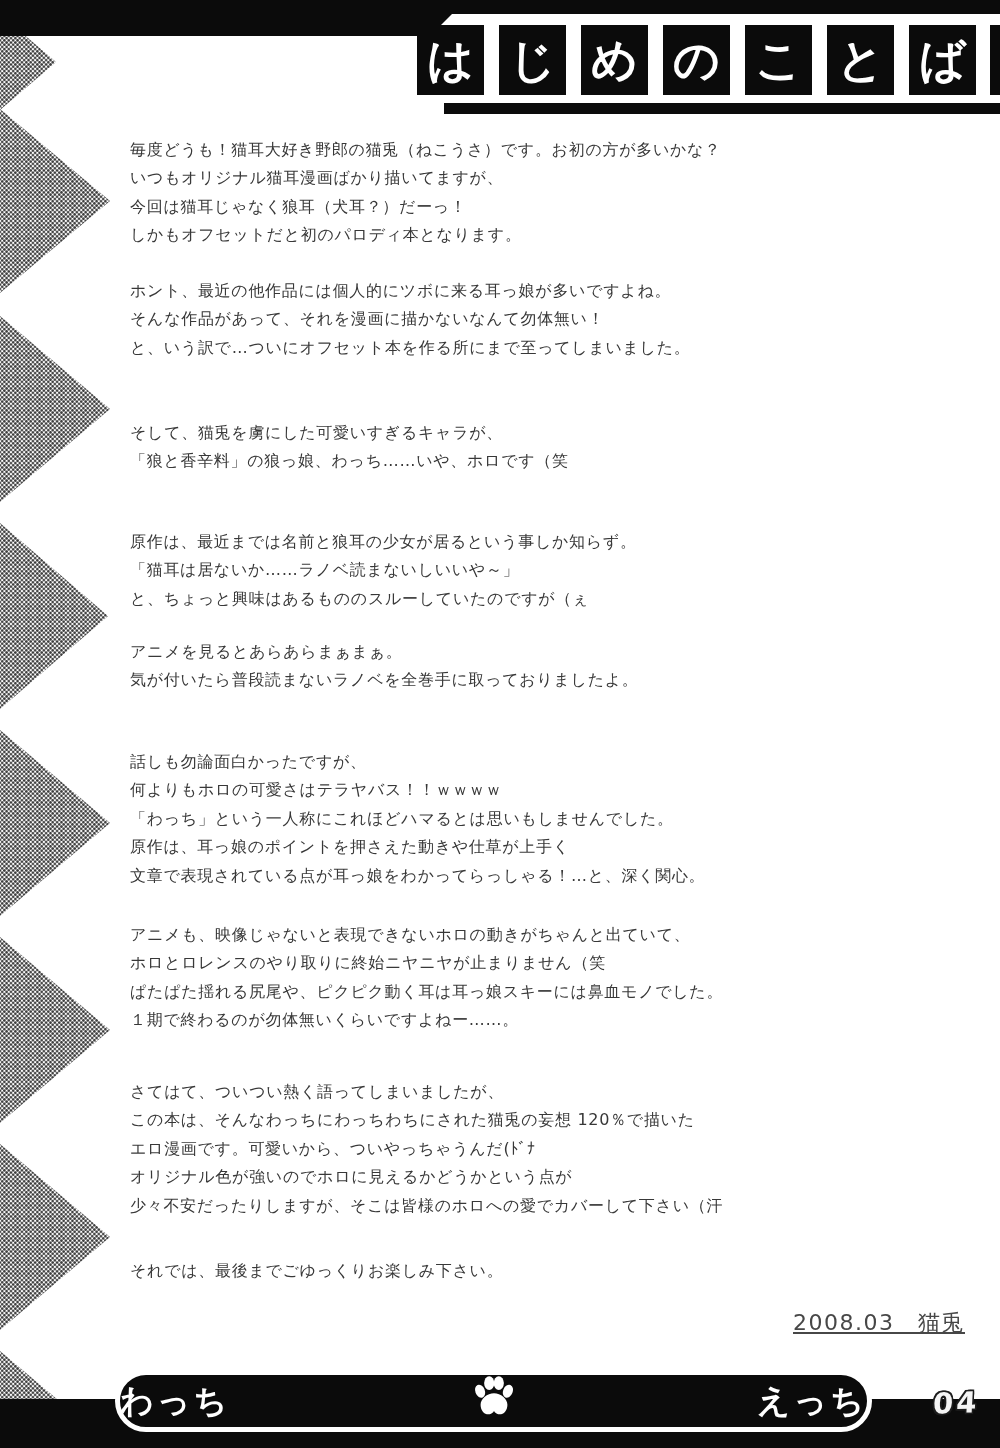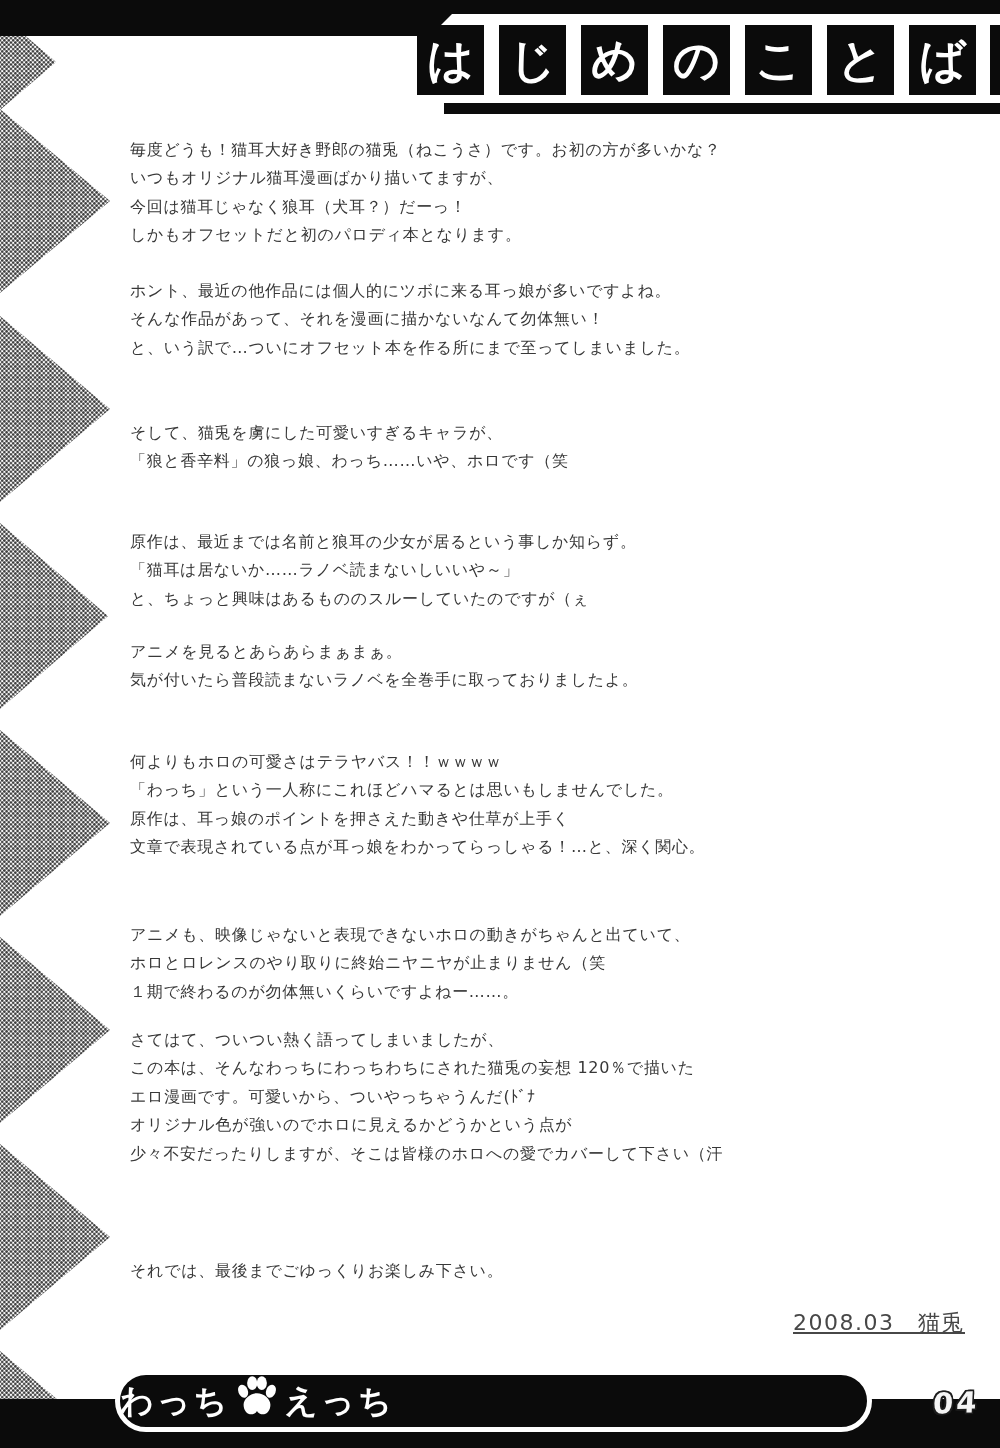--- a/index.html
+++ b/index.html
@@ -41,32 +41,32 @@
   .d5{top:937px;width:110px;height:186px;}
   .d6{top:1144px;width:110px;height:186px;}
   .d7{top:1351px;width:110px;height:186px;}
 
   
   .para{
     position:absolute;left:130px;z-index:2;color:#383838;
     font-size:16px;line-height:28.4px;letter-spacing:0.7px;white-space:nowrap;
   }
   .p0{top:136px}.p1{top:277px}.p2{top:419px}.p3{top:528px}.p4{top:638px}
-  .p5{top:748px}.p6{top:921px}.p7{top:1026px}.p8{top:1257px}
+  .p5{top:748px}.p6{top:921px}.p7{top:1078px}.p8{top:1257px}
   .signature{
     position:absolute;top:1308px;right:35px;z-index:2;color:#474747;
     font-size:22px;letter-spacing:1.5px;white-space:nowrap;text-decoration:underline;
   }
 
   
   .footer-band{position:absolute;left:0;top:1399px;width:1000px;height:49px;background:#0b0b0b;z-index:3;}
   .footer-pill{
     position:absolute;left:115px;top:1370px;width:757px;height:62px;box-sizing:border-box;
     background:#0b0b0b;border:5px solid #ffffff;border-radius:31px;z-index:5;
-    display:flex;align-items:center;justify-content:flex-start;gap:4px;
+    display:flex;align-items:center;justify-content:space-between;gap:4px;
   }
   .pill-text{color:#ffffff;font-size:33px;font-weight:bold;letter-spacing:3px;}
   .paw{width:46px;height:46px;margin-top:-10px;flex:0 0 auto;}
   .page-num{
     position:absolute;left:933px;top:1386px;z-index:6;
     font-size:29px;font-weight:bold;letter-spacing:3px;color:#f5f5f5;
     transform:skewX(-5deg) rotate(-2deg);
     text-shadow:
       -1.6px -1.6px 0 #1c1c1c, 1.6px -1.6px 0 #1c1c1c,
       -1.6px  1.6px 0 #1c1c1c, 1.6px  1.6px 0 #1c1c1c,
@@ -120,28 +120,30 @@
   <div class="para p3">
       <div>原作は、最近までは名前と狼耳の少女が居るという事しか知らず。</div>
       <div>「猫耳は居ないか……ラノベ読まないしいいや～」</div>
       <div>と、ちょっと興味はあるもののスルーしていたのですが（ぇ</div>
     </div>
   <div class="para p4">
       <div>アニメを見るとあらあらまぁまぁ。</div>
       <div>気が付いたら普段読まないラノベを全巻手に取っておりましたよ。</div>
     </div>
   <div class="para p5">
+      <div>話しも勿論面白かったですが、</div>
       <div>何よりもホロの可愛さはテラヤバス！！ｗｗｗｗ</div>
       <div>「わっち」という一人称にこれほどハマるとは思いもしませんでした。</div>
       <div>原作は、耳っ娘のポイントを押さえた動きや仕草が上手く</div>
       <div>文章で表現されている点が耳っ娘をわかってらっしゃる！…と、深く関心。</div>
     </div>
   <div class="para p6">
       <div>アニメも、映像じゃないと表現できないホロの動きがちゃんと出ていて、</div>
       <div>ホロとロレンスのやり取りに終始ニヤニヤが止まりません（笑</div>
+      <div>ぱたぱた揺れる尻尾や、ピクピク動く耳は耳っ娘スキーには鼻血モノでした。</div>
       <div>１期で終わるのが勿体無いくらいですよねー……。</div>
     </div>
   <div class="para p7">
       <div>さてはて、ついつい熱く語ってしまいましたが、</div>
       <div>この本は、そんなわっちにわっちわちにされた猫兎の妄想 120％で描いた</div>
       <div>エロ漫画です。可愛いから、ついやっちゃうんだ(ﾄﾞﾅ</div>
       <div>オリジナル色が強いのでホロに見えるかどうかという点が</div>
       <div>少々不安だったりしますが、そこは皆様のホロへの愛でカバーして下さい（汗</div>
     </div>
   <div class="para p8">

